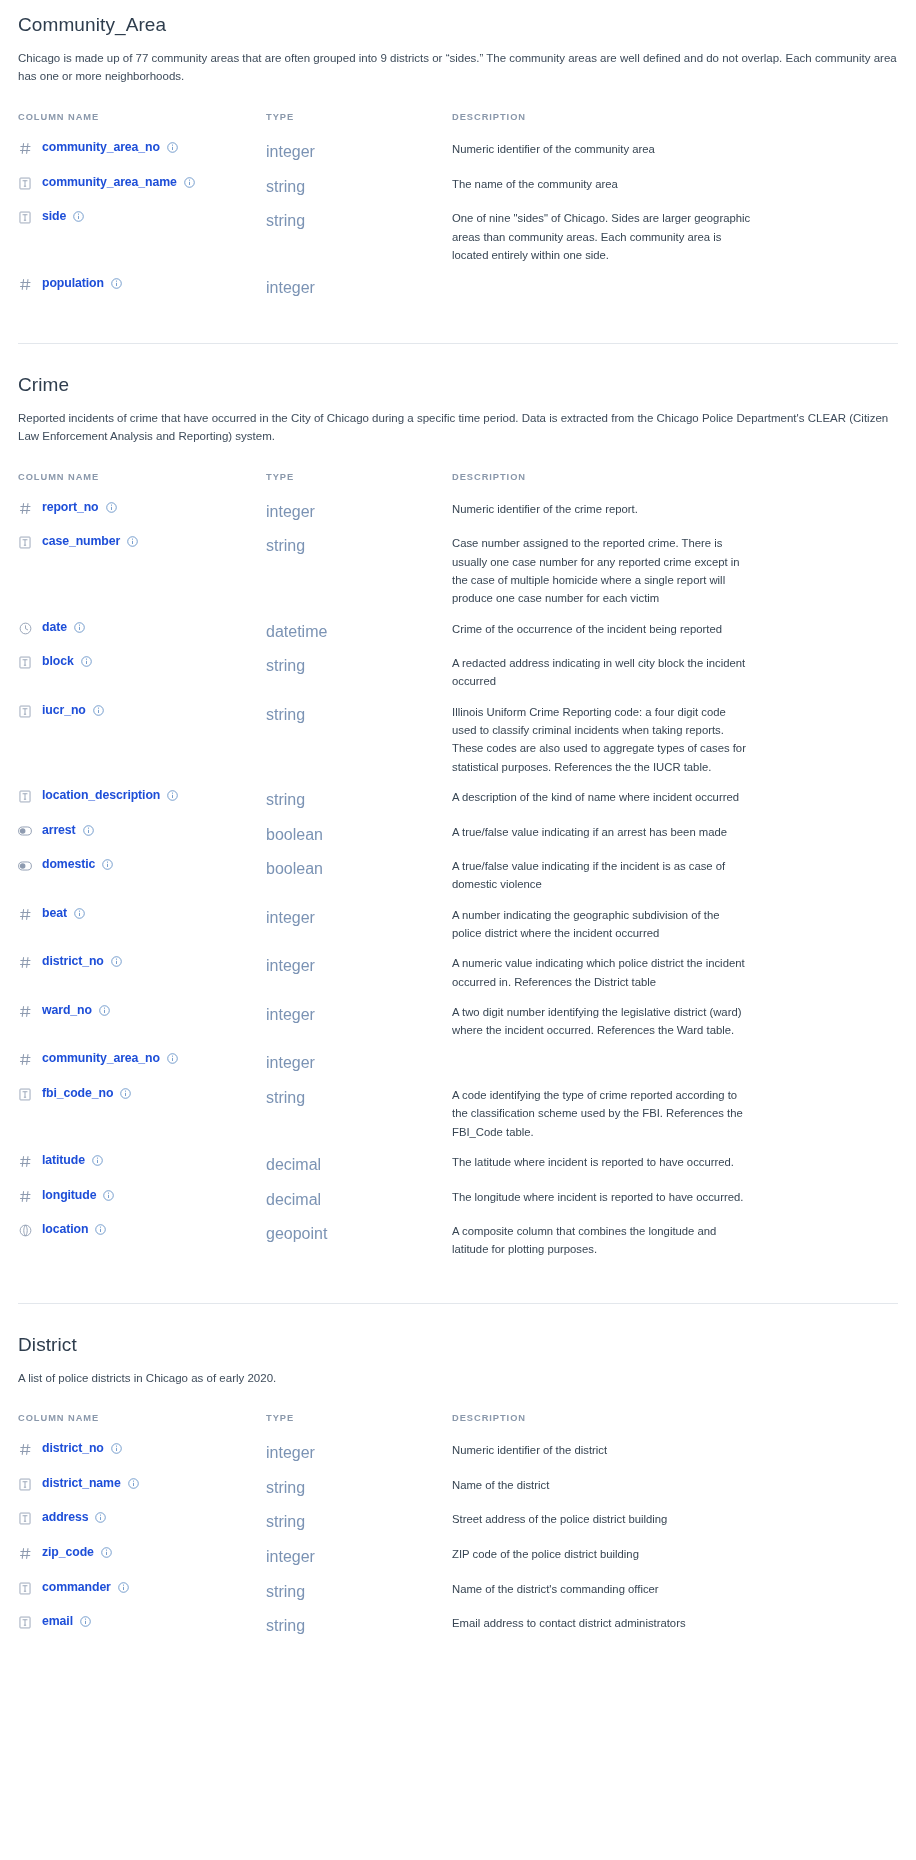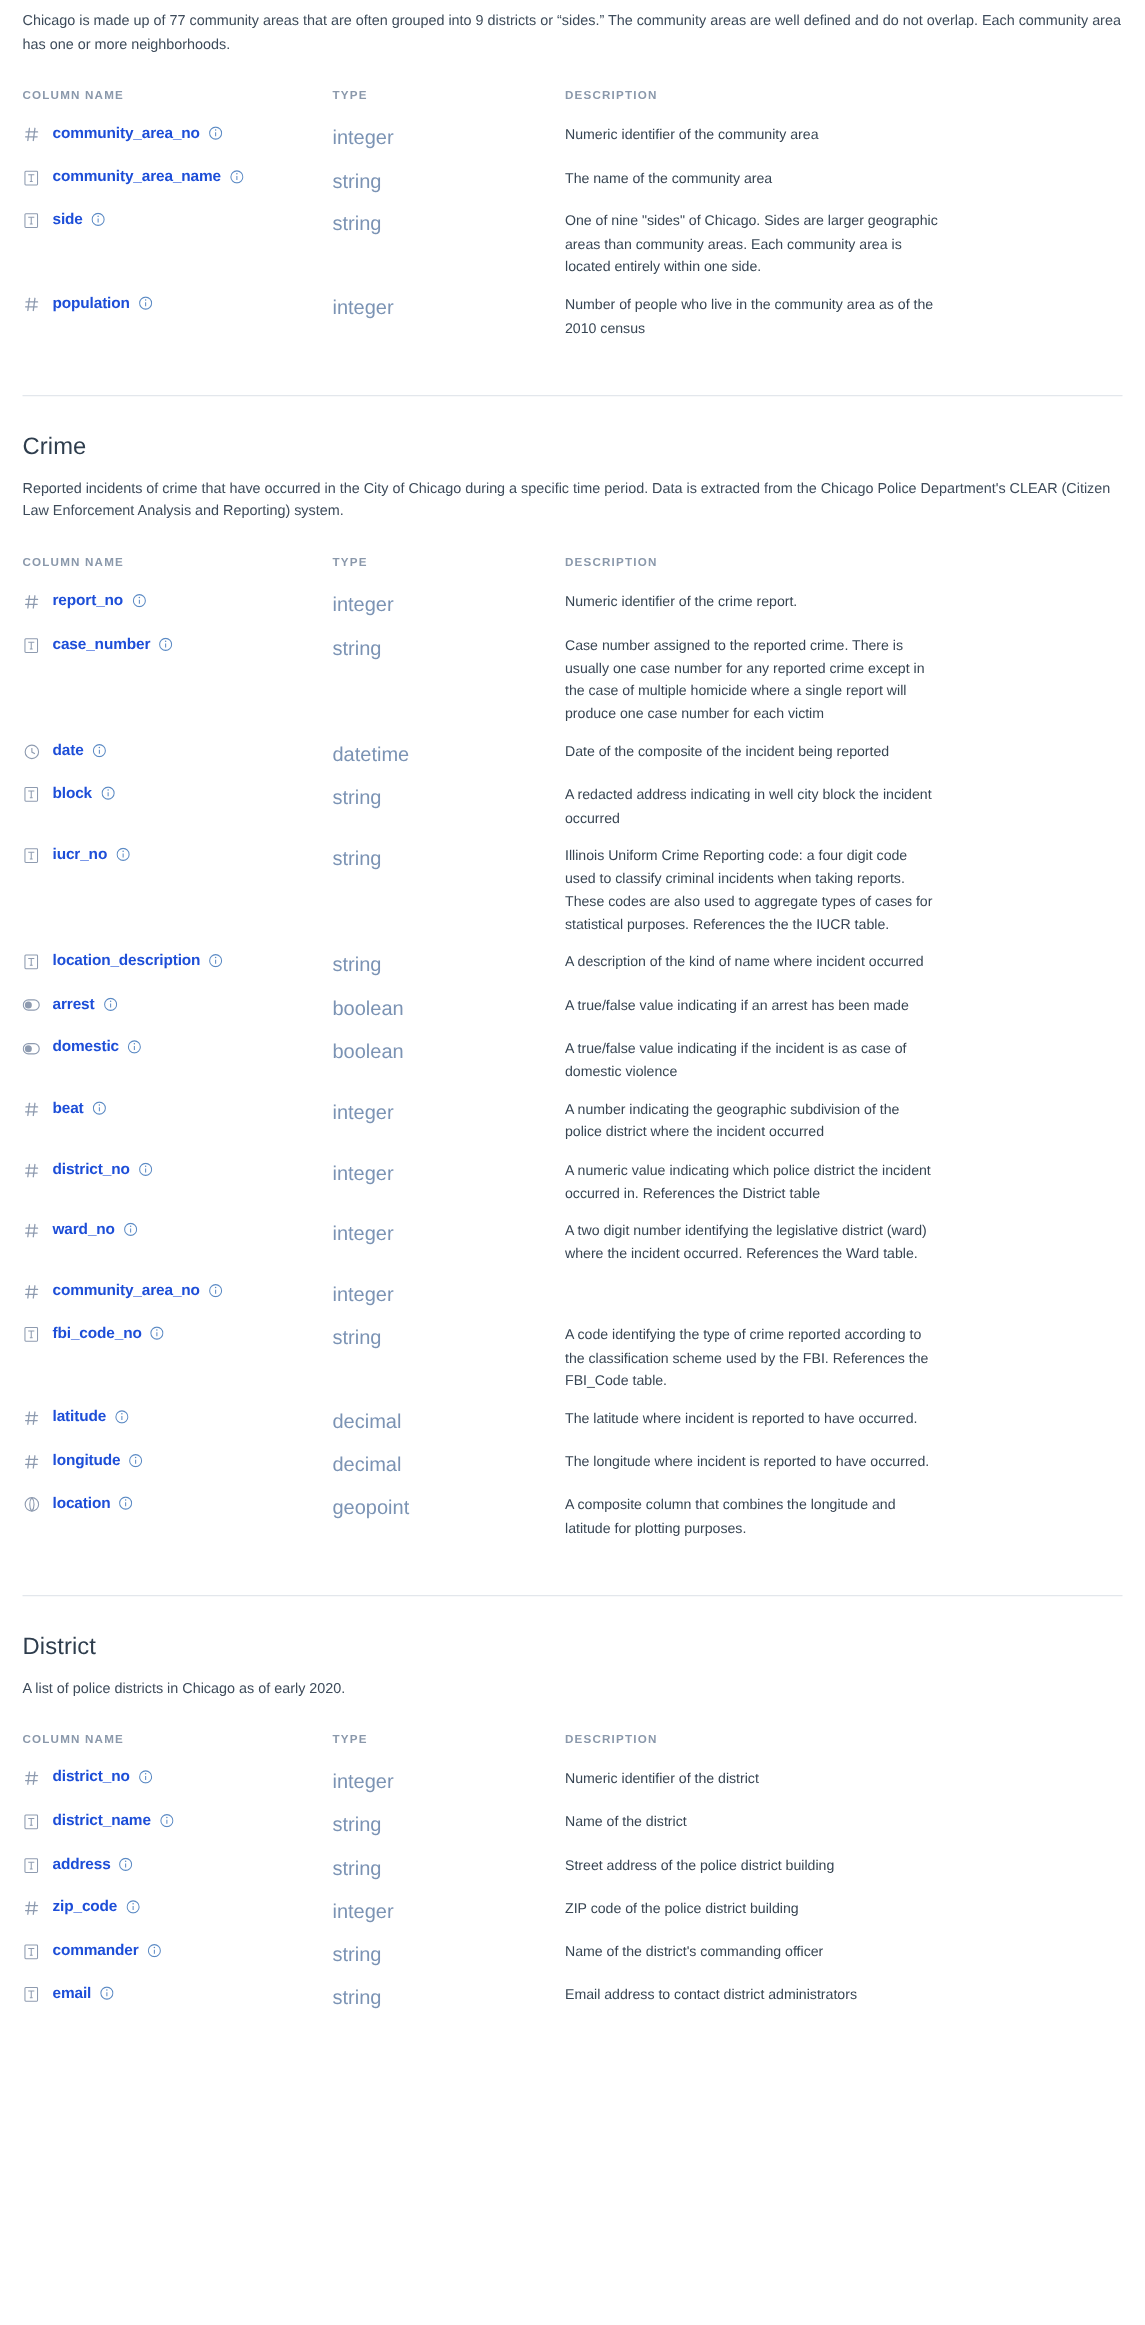--- a/index.html
+++ b/index.html
@@ -101,20 +101,21 @@
     height: 1px;
     background: #e3e7ec;
     margin: 28px 0 30px 0;
   }
 </style>
 </head>
 <body>
 
 <div class="page" id="page-root">
     <div class="table-section">
+      <div class="section-title">Community_Area</div>
       <div class="section-desc">Chicago is made up of 77 community areas that are often grouped into 9 districts or “sides.” The community areas are well defined and do not overlap. Each community area has one or more neighborhoods.</div>
       <div class="col-head">
         <div class="c-name">COLUMN NAME</div>
         <div class="c-type">TYPE</div>
         <div class="c-desc">DESCRIPTION</div>
       </div>
       <div class="row">
         <div class="c-name">
           <span class="type-icon">
             <svg width="13" height="13" viewBox="0 0 16 16" fill="none" stroke="currentColor" stroke-width="1.3" stroke-linecap="round">
@@ -193,21 +194,20 @@
           <span class="col-label">population</span>
           <span class="info-icon">
             <svg width="11" height="11" viewBox="0 0 14 14" fill="none" stroke="currentColor" stroke-width="1.05">
               <circle cx="7" cy="7" r="6.1"></circle>
               <line x1="7" y1="6.2" x2="7" y2="10.2"></line>
               <circle cx="7" cy="3.9" r="0.75" fill="currentColor" stroke="none"></circle>
             </svg>
           </span>
         </div>
         <div class="c-type type-text">integer</div>
-        <div class="c-desc desc-text">Number of people who live in the community area as of the 2010 census</div>
       </div>
     </div>
     <div class="divider"></div>
     <div class="table-section">
       <div class="section-title">Crime</div>
       <div class="section-desc">Reported incidents of crime that have occurred in the City of Chicago during a specific time period. Data is extracted from the Chicago Police Department's CLEAR (Citizen Law Enforcement Analysis and Reporting) system.</div>
       <div class="col-head">
         <div class="c-name">COLUMN NAME</div>
         <div class="c-type">TYPE</div>
         <div class="c-desc">DESCRIPTION</div>
@@ -267,21 +267,21 @@
           <span class="col-label">date</span>
           <span class="info-icon">
             <svg width="11" height="11" viewBox="0 0 14 14" fill="none" stroke="currentColor" stroke-width="1.05">
               <circle cx="7" cy="7" r="6.1"></circle>
               <line x1="7" y1="6.2" x2="7" y2="10.2"></line>
               <circle cx="7" cy="3.9" r="0.75" fill="currentColor" stroke="none"></circle>
             </svg>
           </span>
         </div>
         <div class="c-type type-text">datetime</div>
-        <div class="c-desc desc-text">Date of the composite of the incident being reported</div>
+        <div class="c-desc desc-text">Crime of the occurrence of the incident being reported</div>
       </div>
       <div class="row">
         <div class="c-name">
           <span class="type-icon">
             <svg width="12" height="13" viewBox="0 0 14 16" fill="none" stroke="currentColor" stroke-width="1.05">
               <rect x="0.8" y="1.3" width="12.4" height="13.4" rx="0.8"></rect>
               <line x1="4" y1="4.6" x2="10" y2="4.6"></line>
               <line x1="7" y1="4.6" x2="7" y2="11.4"></line>
               <line x1="5.6" y1="11.4" x2="8.4" y2="11.4"></line>
             </svg>

